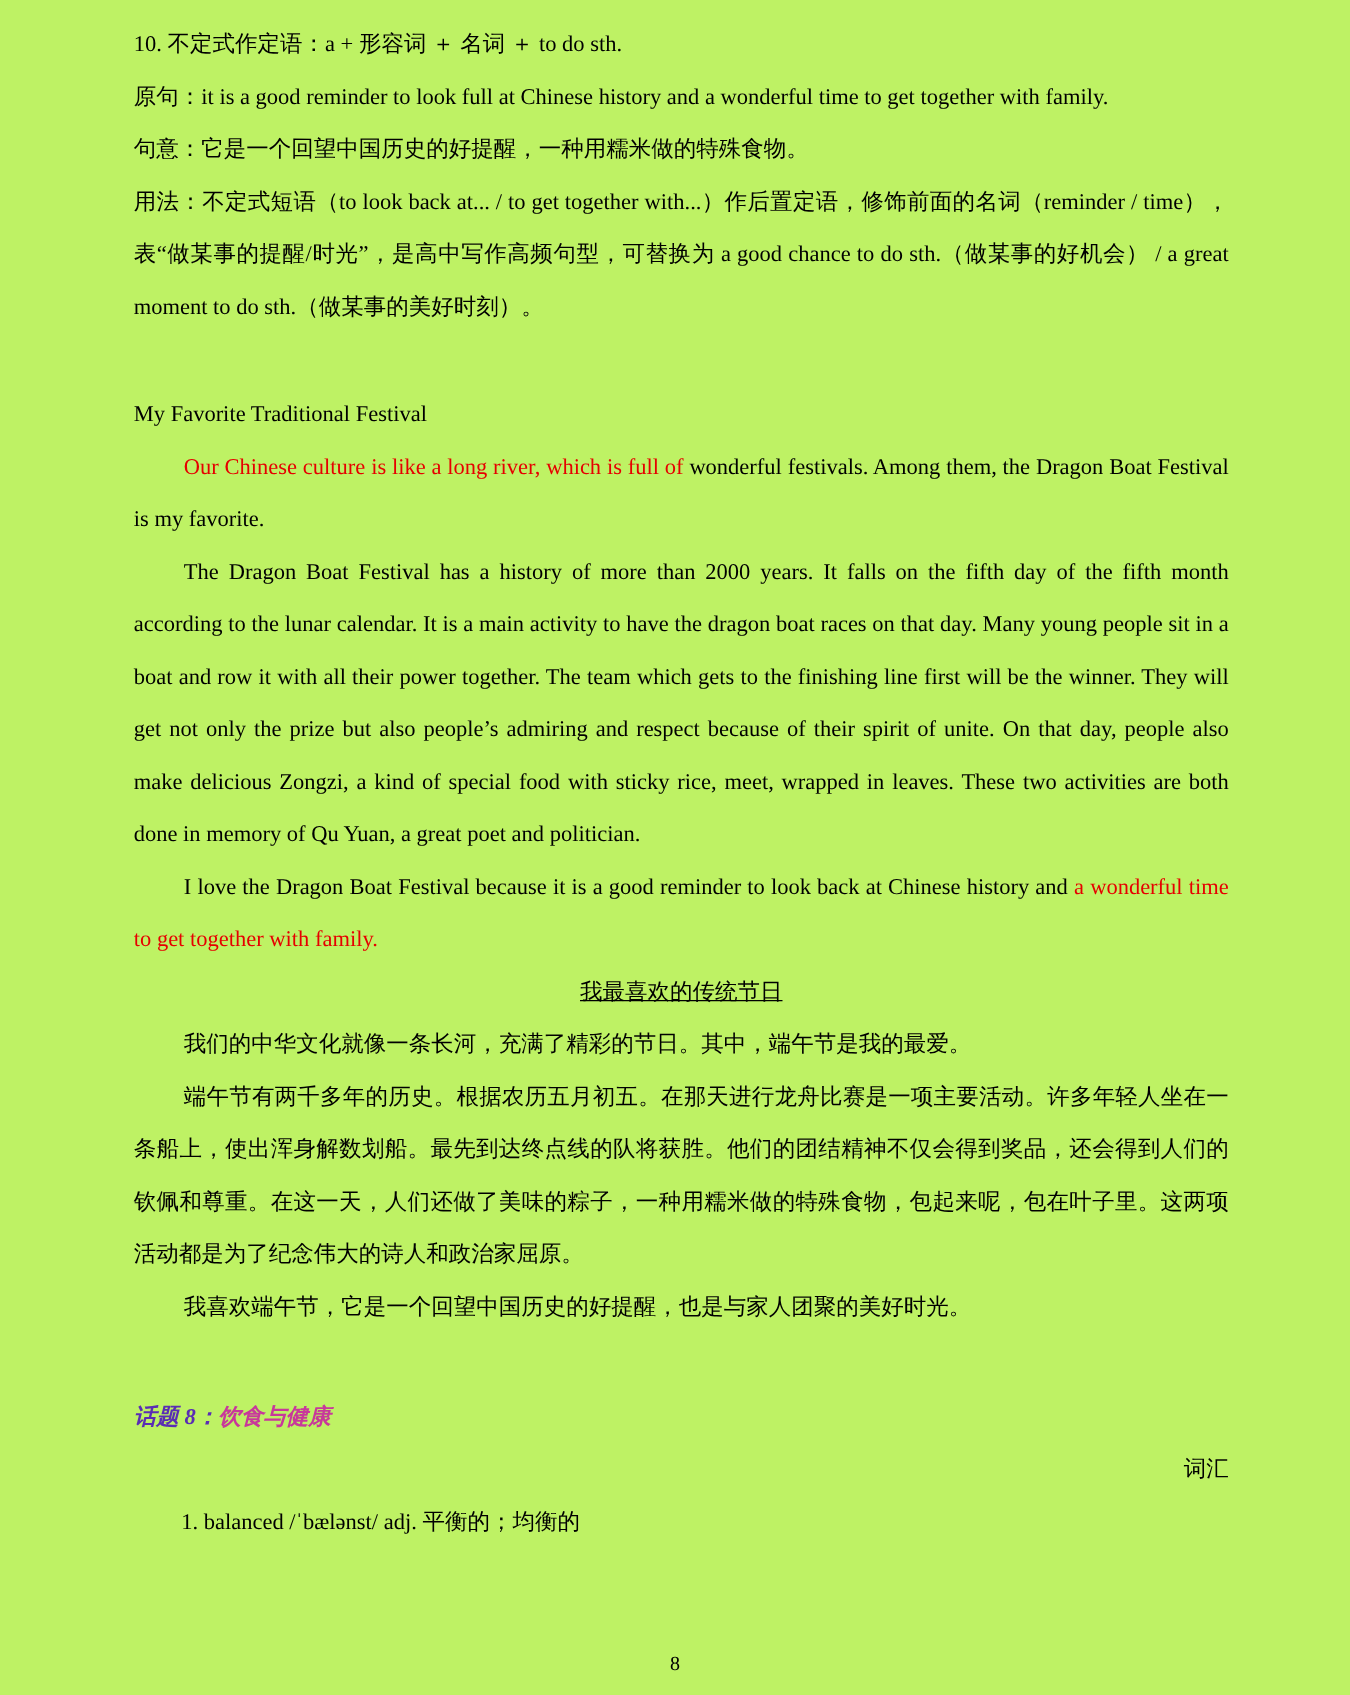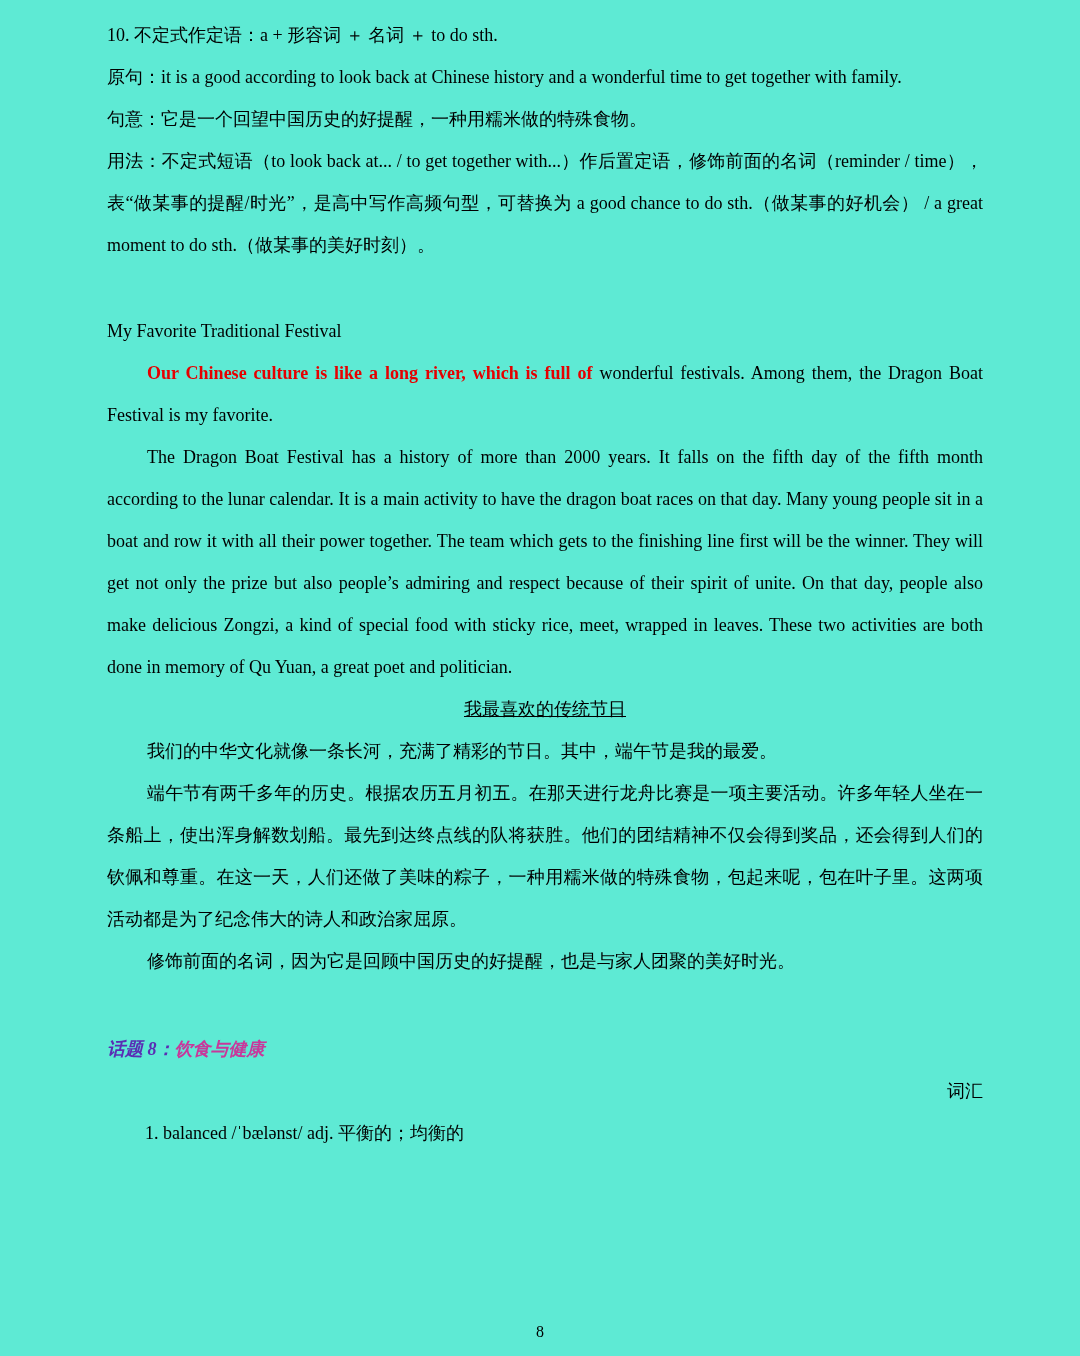--- a/index.html
+++ b/index.html
@@ -1,32 +1,32 @@
 <!DOCTYPE html>
 <html><head>
 <meta charset="utf-8">
 <style>
   * { margin: 0; padding: 0; box-sizing: border-box; }
   html, body { background: #ffffff; }
   .page {
     width: 1080px;
     height: 1356px;
-    background: #5eead4;
+    background: #bef264;
     position: relative;
     overflow: hidden;
     font-family: "Liberation Serif", "DejaVu Serif", serif;
     font-size: 18px;
     color: #000000;
     line-height: 42px;
     padding: 14px 97px 0 107px;
   }
   .para { text-align: justify; }
   .indent { text-indent: 40px; }
   .red { color: #e60000; }
-  .bold { font-weight: bold; }
+  .bold { font-weight: normal; }
   .essay-title { margin-top: 44px; font-weight: normal; }
   .cn-title { text-align: center; text-decoration: underline; }
   .topic-heading { margin-top: 46px; font-weight: bold; font-style: italic; }
   .topic-label { color: #5a2db4; }
   .topic-title { color: #c8389b; }
   .vocab-heading { text-align: right; font-weight: normal; }
   .vocab-item { padding-left: 38px; }
   .page-number {
     position: absolute;
     left: 0;
@@ -36,36 +36,37 @@
     font-size: 16px;
     line-height: 20px;
   }
 </style>
 </head>
 <body>
 
 <div class="page">
 
   <p class="para">10.  不定式作定语：a +  形容词  ＋  名词  ＋ to do sth.</p>
-  <p class="para">原句：it is a good according to look back at Chinese history and a wonderful time to get together with family.</p>
+  <p class="para">原句：it is a good reminder to look full at Chinese history and a wonderful time to get together with family.</p>
   <p class="para">句意：它是一个回望中国历史的好提醒，一种用糯米做的特殊食物。</p>
   <p class="para">用法：不定式短语（to look back at... / to get together with...）作后置定语，修饰前面的名词（reminder / time），表“做某事的提醒/时光”，是高中写作高频句型，可替换为  a good chance to do sth.（做某事的好机会）  / a great moment to do sth.（做某事的美好时刻）。</p>
 
   <p class="essay-title">My Favorite Traditional Festival</p>
 
   <p class="para indent"><span class="red bold">Our Chinese culture is like a long river, which is full of </span><span>wonderful festivals. Among them, the Dragon Boat Festival is my favorite.</span></p>
 
   <p class="para indent">The Dragon Boat Festival has a history of more than 2000 years. It falls on the fifth day of the fifth month according to the lunar calendar. It is a main activity to have the dragon boat races on that day. Many young people sit in a boat and row it with all their power together. The team which gets to the finishing line first will be the winner. They will get not only the prize but also people’s admiring and respect because of their spirit of unite. On that day, people also make delicious Zongzi, a kind of special food with sticky rice, meet, wrapped in leaves. These two activities are both done in memory of Qu Yuan, a great poet and politician.</p>
 
+  <p class="para indent"><span>I love the Dragon Boat Festival because it is a good reminder to look back at Chinese history and </span><span class="red">a wonderful time to get together with family.</span></p>
 
   <p class="cn-title">我最喜欢的传统节日</p>
 
   <p class="para indent">我们的中华文化就像一条长河，充满了精彩的节日。其中，端午节是我的最爱。</p>
   <p class="para indent">端午节有两千多年的历史。根据农历五月初五。在那天进行龙舟比赛是一项主要活动。许多年轻人坐在一条船上，使出浑身解数划船。最先到达终点线的队将获胜。他们的团结精神不仅会得到奖品，还会得到人们的钦佩和尊重。在这一天，人们还做了美味的粽子，一种用糯米做的特殊食物，包起来呢，包在叶子里。这两项活动都是为了纪念伟大的诗人和政治家屈原。</p>
-  <p class="para indent">修饰前面的名词，因为它是回顾中国历史的好提醒，也是与家人团聚的美好时光。</p>
+  <p class="para indent">我喜欢端午节，它是一个回望中国历史的好提醒，也是与家人团聚的美好时光。</p>
 
   <p class="topic-heading"><span class="topic-label">话题 8：</span><span class="topic-title">饮食与健康</span></p>
 
   <p class="vocab-heading">词汇</p>
 
   <p class="para vocab-item">1. balanced /ˈbælənst/ adj.  平衡的；均衡的</p>
 
   <div class="page-number">8</div>
 
 </div>

